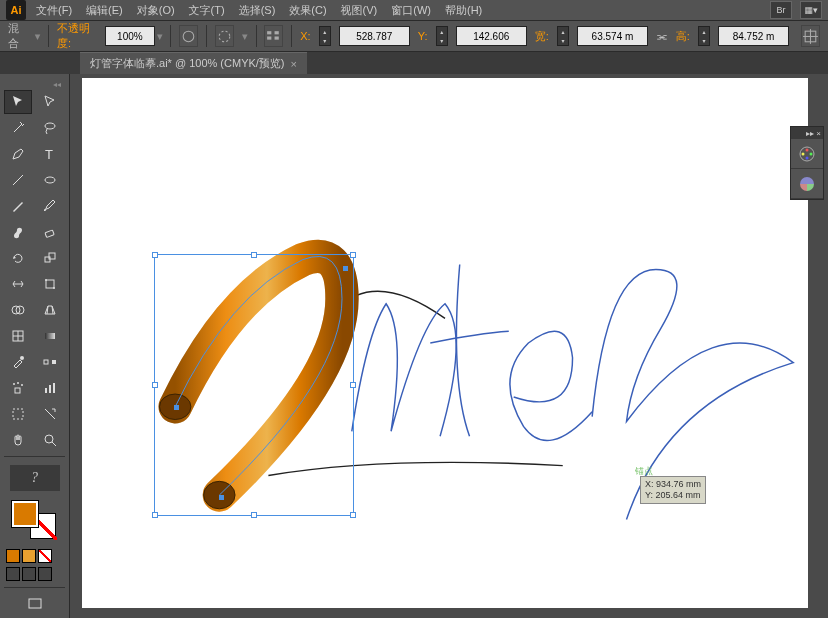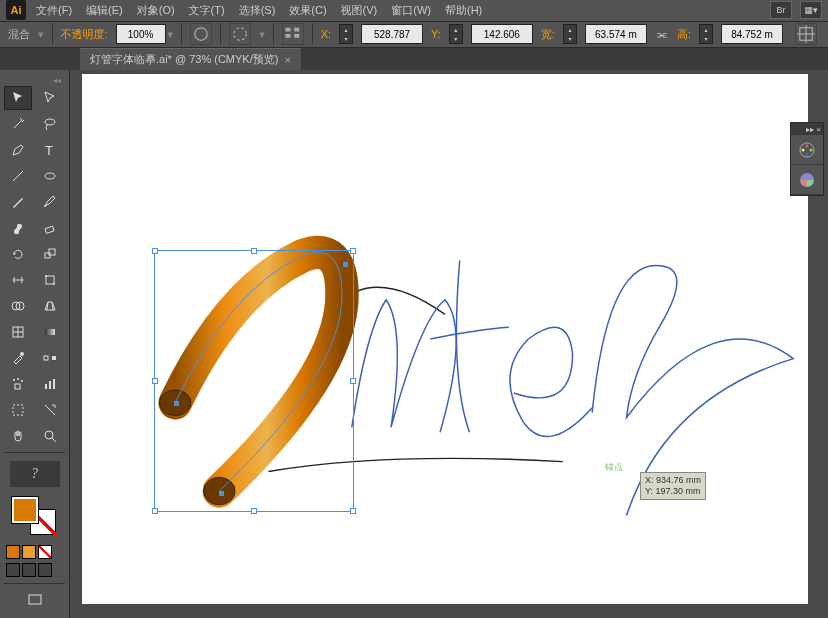--- a/index.html
+++ b/index.html
@@ -6,21 +6,21 @@
 body{background:#4a4a4a;width:828px;height:618px;overflow:hidden;font-size:11px;color:#ccc}
 .app{display:flex;flex-direction:column;height:100%}
 .menubar{height:26px;background:#535353;display:flex;align-items:center;padding:0 6px;border-bottom:1px solid #2a2a2a}
 .ai-logo{width:20px;height:20px;background:#1c1c1c;color:#ff9a00;font-weight:bold;font-size:11px;display:flex;align-items:center;justify-content:center;border-radius:2px;margin-right:10px}
 .menubar .mi{margin-right:14px;cursor:default}
 .menu-icons{display:flex;align-items:flex-end;gap:8px;margin-left:auto}
 .menu-icon-box{width:22px;height:18px;border:1px solid #666;display:flex;align-items:center;justify-content:center;font-size:9px;background:#3a3a3a}
 .optbar{height:32px;background:#535353;display:flex;align-items:center;padding:0 8px;gap:8px;border-bottom:1px solid #2a2a2a}
 .opt-label{color:#bbb}
 .opt-label.orange{color:#ff9a00}
-.opt-input{width:62px;height:20px;background:#e8e8e8;color:#000;border:1px solid #222;text-align:center;font-size:10px}
+.opt-input{width:71px;height:20px;background:#e8e8e8;color:#000;border:1px solid #222;text-align:center;font-size:10px}
 .opt-sep{width:1px;height:22px;background:#333}
 .opt-icon{width:22px;height:22px;display:flex;align-items:center;justify-content:center;border:1px solid #444}
 .tabbar{height:26px;background:#3a3a3a;display:flex;align-items:center;padding-left:80px}
 .tab{height:22px;background:#535353;padding:3px 10px;display:flex;align-items:center;gap:6px;border-top:1px solid #666;font-size:11px}
 .tab .x{color:#aaa;font-size:11px}
 .workarea{flex:1;display:flex;background:#4a4a4a;position:relative}
 .toolbar{width:70px;background:#535353;border-right:1px solid #2a2a2a;padding:6px 4px;display:flex;flex-direction:column;gap:0}
 .tool-grid{display:grid;grid-template-columns:1fr 1fr;gap:2px}
 .tool{width:28px;height:24px;display:flex;align-items:center;justify-content:center;cursor:pointer;border:1px solid transparent}
 .tool.sel{background:#3a3a3a;border:1px solid #222}
@@ -130,21 +130,21 @@
         <svg viewBox="0 0 16 16">
           <rect x="3" y="3" width="10" height="10" fill="none" stroke="#aaa"></rect>
           <line x1="1" y1="8" x2="15" y2="8" stroke="#aaa"></line>
           <line x1="8" y1="1" x2="8" y2="15" stroke="#aaa"></line>
         </svg>
       </div>
   </div>
 
   <div class="tabbar">
     <div class="tab">
-      <span>灯管字体临摹.ai* @ 73% (CMYK/预览)</span>
+      <span>灯管字体临摹.ai* @ 100% (CMYK/预览)</span>
       <span class="x">×</span>
     </div>
   </div>
 
   <div class="workarea">
     <div class="toolbar">
       <div style="height:10px;display:flex;justify-content:flex-end;padding-right:4px;font-size:8px;color:#888">◂◂</div>
       <div class="tool-grid">
         <div class="tool sel">
             <svg viewBox="0 0 16 16">
@@ -377,24 +377,24 @@
           <div class="handle" style="left:-3px;top:calc(50% - 3px)"></div>
           <div class="handle" style="right:-3px;top:calc(50% - 3px)"></div>
           <div class="handle" style="left:-3px;bottom:-3px"></div>
           <div class="handle" style="left:calc(50% - 3px);bottom:-3px"></div>
           <div class="handle" style="right:-3px;bottom:-3px"></div>
         </div>
         <div class="anchor" style="left:92px;top:327px"></div>
         <div class="anchor" style="left:137px;top:417px"></div>
         <div class="anchor" style="left:261px;top:188px"></div>
 
-        <div class="anchor-label" style="left:523px;top:387px">锚点</div>
+        <div class="anchor-label" style="left:553px;top:387px">锚点</div>
         <div class="coord-tip" style="left:558px;top:398px">
           <span>X:</span> <span>934.76 mm</span><br>
-          <span>Y:</span> <span>197.30 mm</span>
+          <span>Y:</span> <span>205.64 mm</span>
         </div>
       </div>
 
       <div class="rpanel">
         <div class="rpanel-head">▸▸ ×</div>
         <div class="rpanel-item">
             <svg width="18" height="18" viewBox="0 0 18 18">
               <circle cx="9" cy="9" r="7" fill="none" stroke="#aaa"></circle>
               <circle cx="9" cy="5" r="1.5" fill="#e55"></circle>
               <circle cx="13" cy="9" r="1.5" fill="#5e5"></circle>

